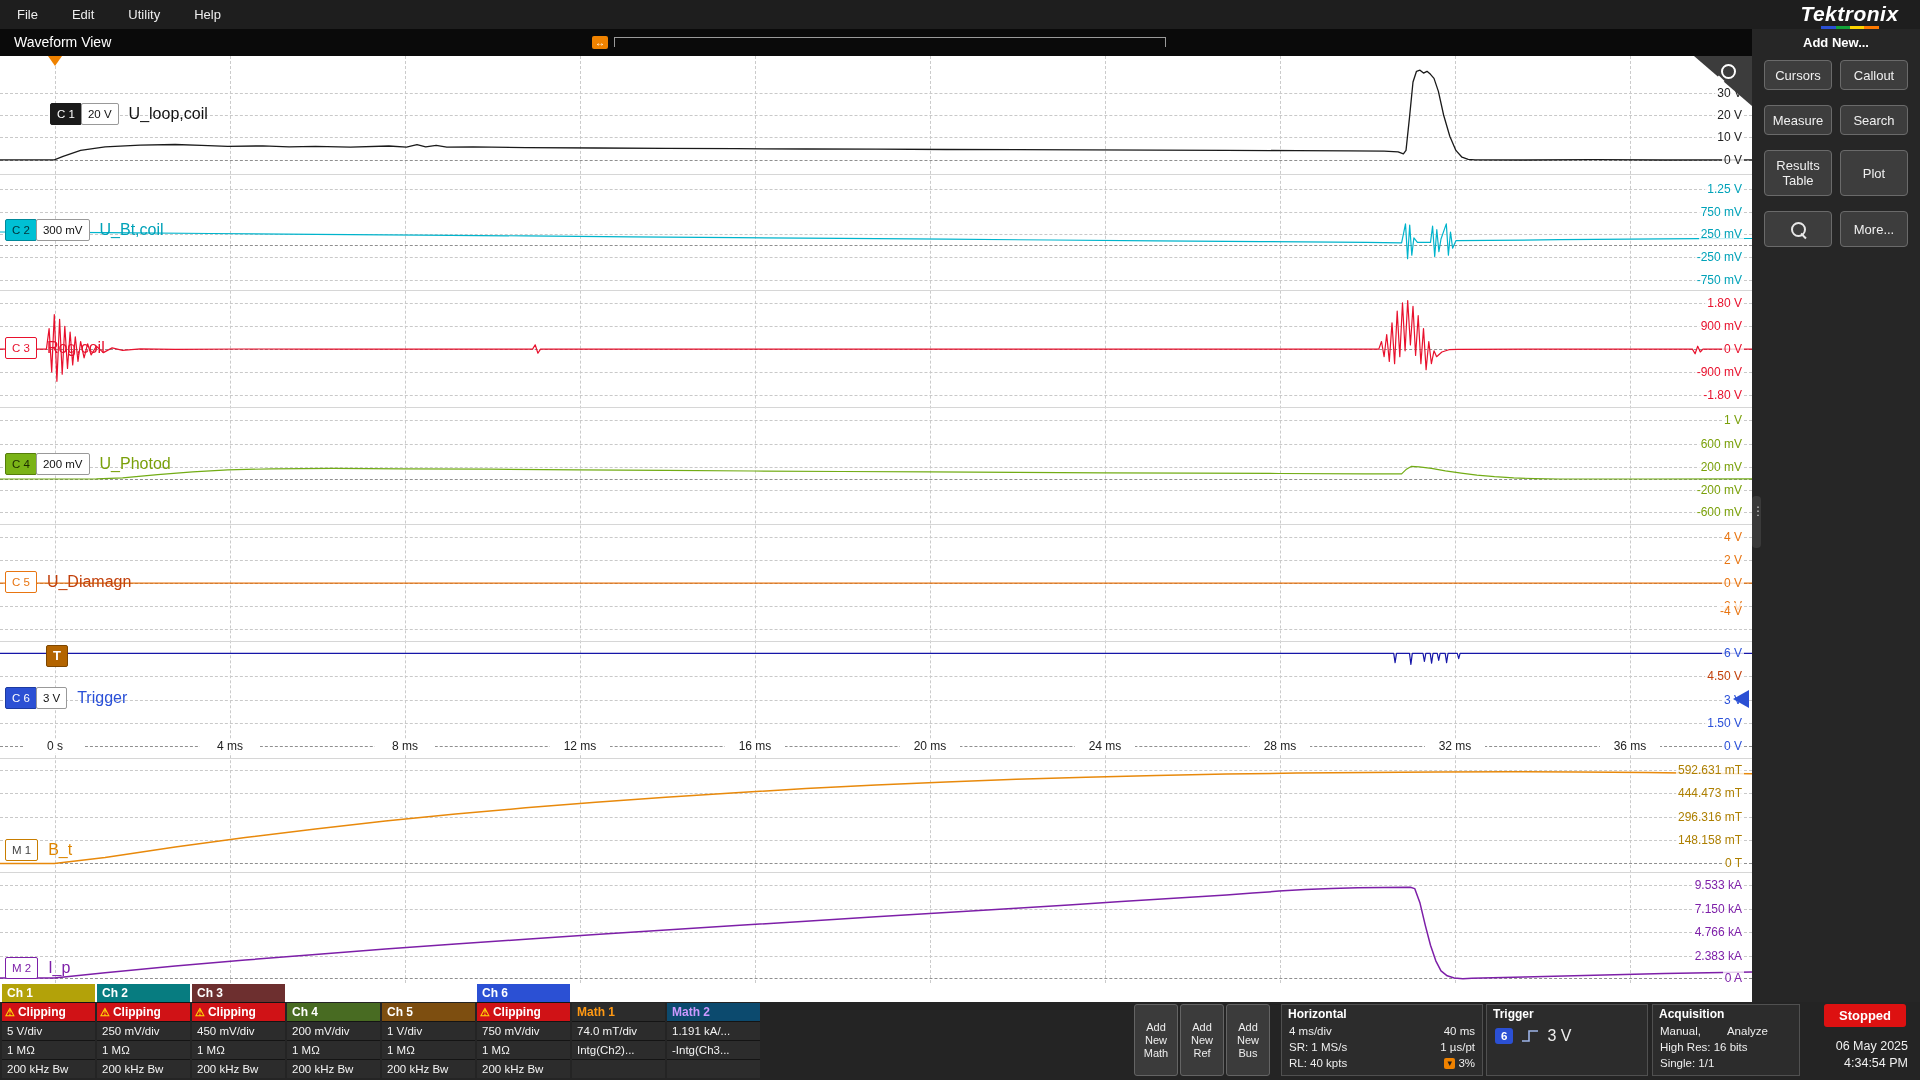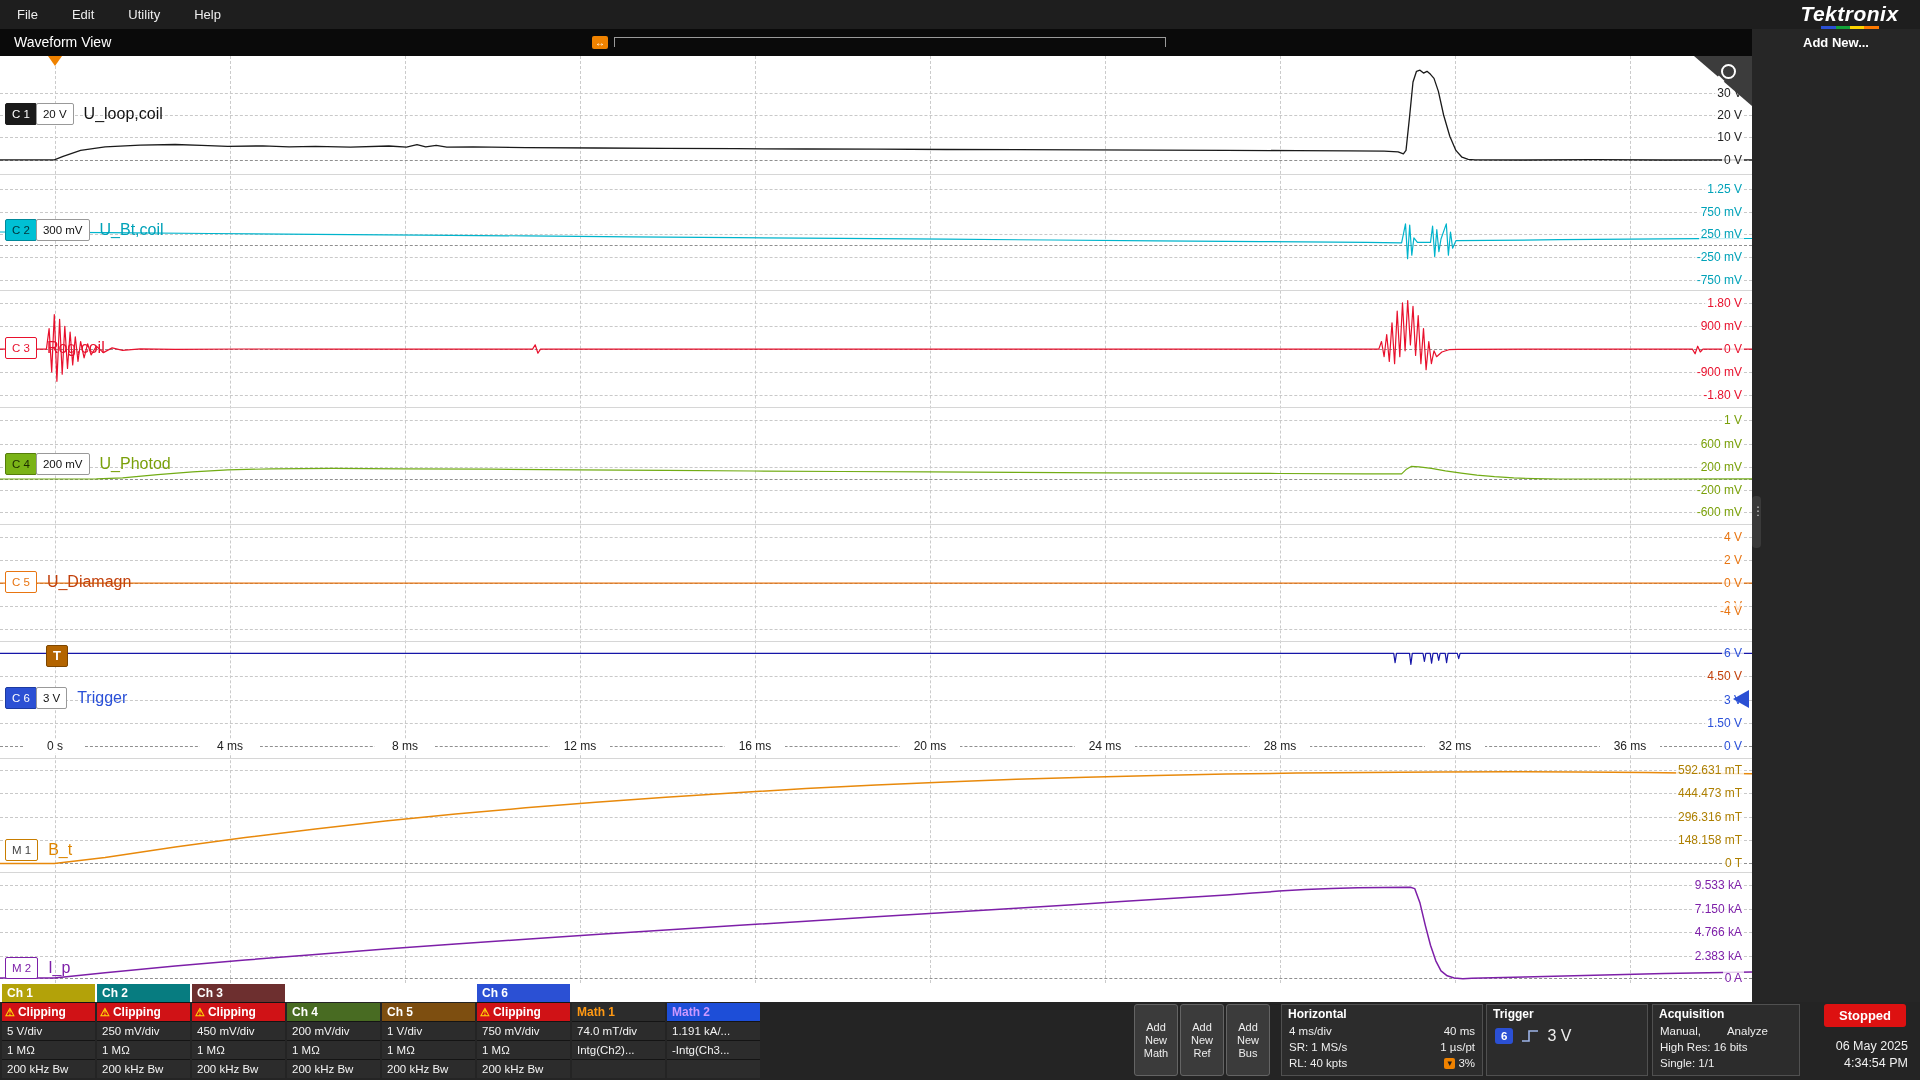--- a/index.html
+++ b/index.html
@@ -136,21 +136,21 @@
       <div class="slabel" style="color: rgb(34, 34, 34); top: 29px;">30 V</div>
       <div class="hl" style="top: 59px;"></div>
       <div class="slabel" style="color: rgb(34, 34, 34); top: 51px;">20 V</div>
       <div class="hl" style="top: 81px;"></div>
       <div class="slabel" style="color: rgb(34, 34, 34); top: 73px;">10 V</div>
       <div class="hl zero" style="top: 104px;"></div>
       <div class="slabel" style="color: rgb(34, 34, 34); top: 96px;">0 V</div>
       <svg width="1752" height="118" class="trace">
         <polyline points="0.0,103.8 54.3,103.8 63.1,100.3 80.6,94.4 105.1,90.9 140.2,89.1 175.2,88.5 201.5,89.4 227.8,90.3 262.8,89.9 289.1,90.9 315.4,90.4 350.4,91.2 388.9,90.0 406.5,91.1 417.0,88.7 425.7,90.9 436.2,89.3 446.8,91.2 473.0,90.9 525.6,91.6 595.7,92.0 665.8,92.4 735.8,92.7 805.9,93.0 876.0,93.2 946.1,93.5 1016.2,93.7 1086.2,93.9 1156.3,94.2 1226.4,94.4 1296.5,94.6 1349.0,94.9 1384.1,95.2 1398.1,95.8 1403.4,97.9 1406.0,94.4 1409.5,61.4 1413.0,26.0 1416.5,15.3 1420.0,14.2 1423.5,17.1 1427.0,15.3 1430.5,18.3 1434.0,22.4 1438.4,35.4 1443.6,59.0 1449.8,80.2 1455.9,94.4 1462.0,101.2 1468.2,103.4 1475.2,103.8 1524.2,104.0 1594.3,103.7 1664.4,104.0 1752.0,103.8" fill="none" stroke="#1a1a1a" stroke-width="1.3" stroke-linejoin="round" stroke-linecap="round"></polyline>
       </svg>
-      <div class="badgerow" style="top: 47px;">
+      <div class="badgerow" style="top: 47px; margin-left: 45px;">
         <div class="chbadge">
           <div class="bcell" style="background: rgb(26, 26, 26); color: rgb(255, 255, 255); border-color: rgb(26, 26, 26);">C 1</div>
           <div class="bcell" style="background: rgb(255, 255, 255); color: rgb(17, 17, 17); border-color: rgb(153, 153, 153);">20 V</div>
         </div>
         <div class="chname" style="color: rgb(17, 17, 17);">U_loop,coil</div>
       </div>
     </div>
     <div class="band" style="top: 118px; height: 116px;">
       <div class="hl" style="top: 15px;"></div>
       <div class="slabel" style="color: rgb(0, 162, 184); top: 7px;">1.25 V</div>
@@ -316,20 +316,32 @@
     <div id="trig-marker"></div>
     <div id="tbadge">T</div>
     <div id="trig-arrow"></div>
     <div id="zoomcorner"></div>
     <div id="zoommag"></div>
   </div>
 <div id="splitter"></div>
 
 <div id="sidebar">
   <div id="sb-heading">Add New...</div>
+  <div id="sbgrid">
+    <div class="sbtn">Cursors</div>
+    <div class="sbtn">Callout</div>
+    <div class="sbtn">Measure</div>
+    <div class="sbtn">Search</div>
+    <div class="sbtn">Results Table</div>
+    <div class="sbtn">Plot</div>
+    <div class="sbtn">
+        <span class="magsm"></span>
+      </div>
+    <div class="sbtn">More...</div>
+  </div>
 </div>
 
 <div id="bottombar"></div>
 <div id="badge-strip">
     <div class="bcol" style="left: 2px;">
       <div class="bhead" style="background: rgb(179, 162, 9); color: rgb(255, 255, 255);">Ch 1</div>
       <div class="bclip"><span class="warn">⚠</span>Clipping</div>
       <div class="bcellrow">5 V/div</div>
       <div class="bcellrow">1 MΩ</div>
       <div class="bcellrow">200 kHz Bw</div>
@@ -367,21 +379,21 @@
       <div class="bcellrow">1 MΩ</div>
       <div class="bcellrow">200 kHz Bw</div>
     </div>
     <div class="bcol" style="left: 572px;">
       <div class="bhead" style="background: rgb(44, 44, 44); color: rgb(255, 153, 19);">Math 1</div>
       <div class="bcellrow">74.0 mT/div</div>
       <div class="bcellrow">Intg(Ch2)...</div>
       <div class="bcellrow"></div>
     </div>
     <div class="bcol" style="left: 667px;">
-      <div class="bhead" style="background: #1d4ed8; color: rgb(204, 153, 255);">Math 2</div>
+      <div class="bhead" style="background: #0c4a6e; color: rgb(204, 153, 255);">Math 2</div>
       <div class="bcellrow">1.191 kA/...</div>
       <div class="bcellrow">-Intg(Ch3...</div>
       <div class="bcellrow"></div>
     </div>
   </div>
 
 <div class="addbtn" style="left:1134px">
   <span>Add</span>
   <span>New</span>
   <span>Math</span>

